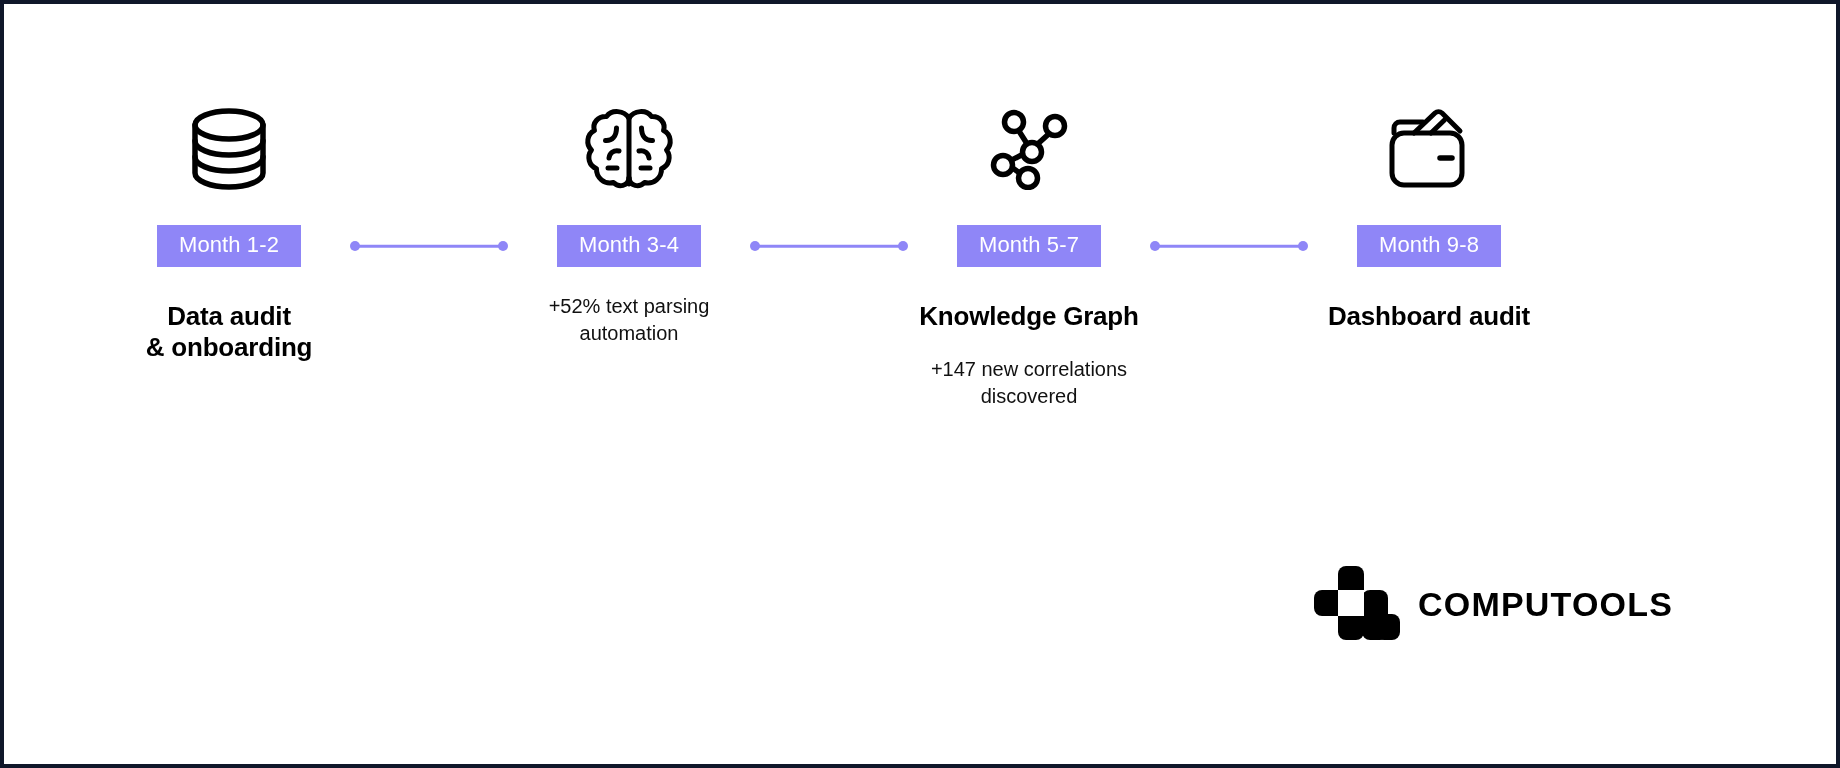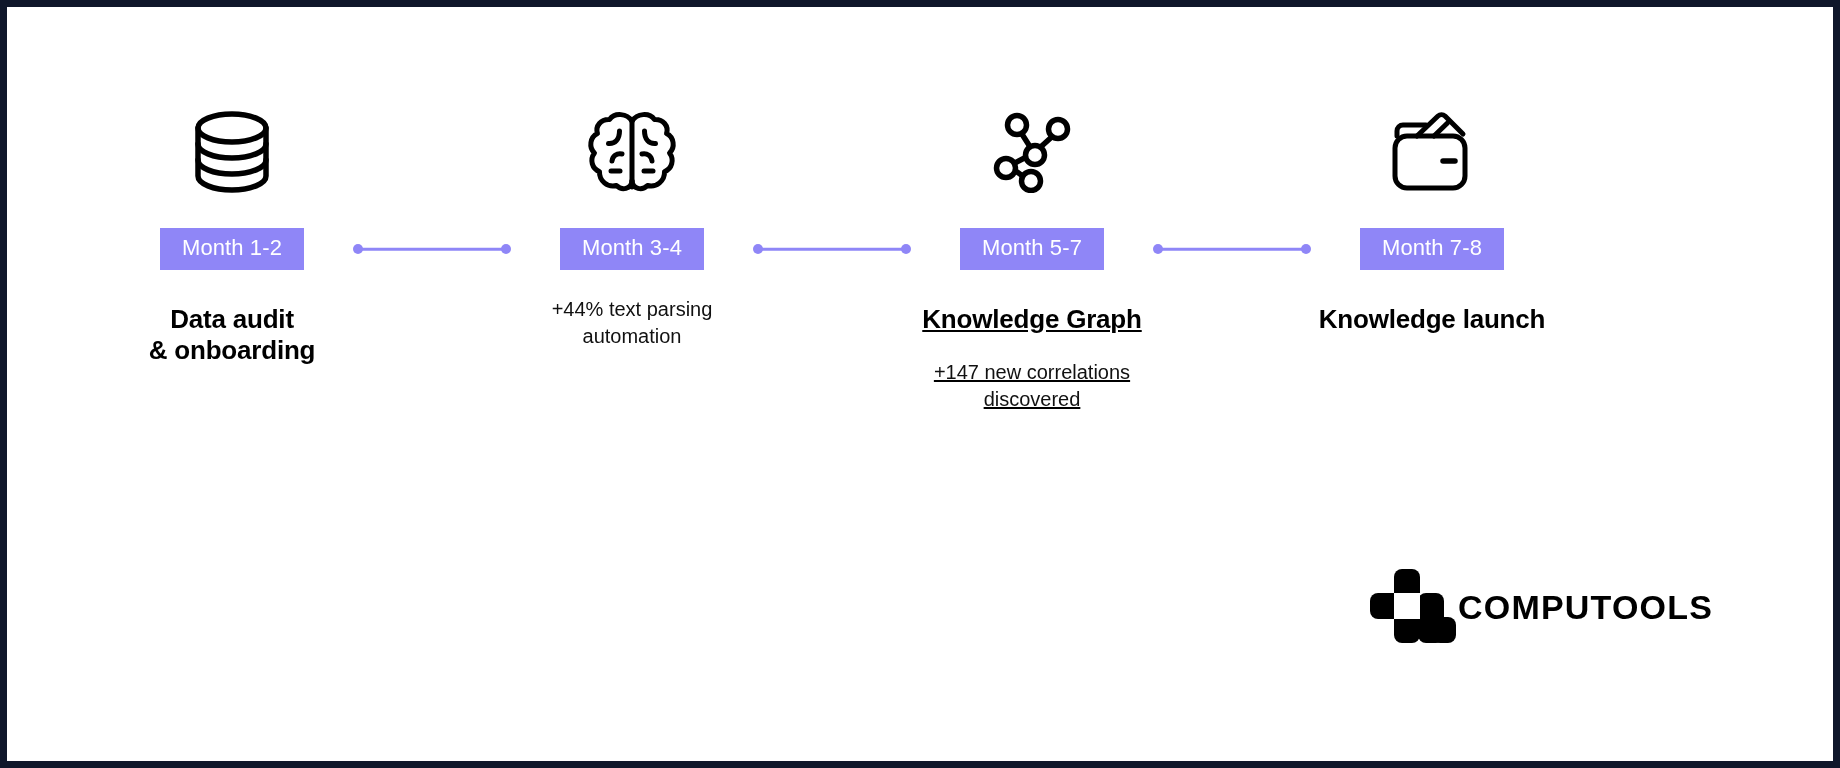--- a/index.html
+++ b/index.html
@@ -9,21 +9,21 @@
     background: #ffffff;
   }
   body {
     font-family: "Liberation Sans", sans-serif;
   }
   .canvas {
     position: relative;
     width: 1840px;
     height: 768px;
     background: #ffffff;
-    border: 7px solid #0f172a;
+    border: 4px solid #0f172a;
     box-sizing: border-box;
     overflow: hidden;
   }
 
   
   .timeline {
     position: absolute;
     left: 120px;
     top: 95px;
     width: 1600px;
@@ -123,31 +123,31 @@
     font-size: 20px;
     font-weight: 400;
     color: #111111;
     line-height: 1.35;
     white-space: pre-line;
   }
 
   
   .step:nth-child(1) .text-block { width: 240px; margin-left: -15px; }
   .step:nth-child(2) .text-block { width: 260px; margin-left: -25px; }
-  .step:nth-child(3) .text-block { width: 280px; margin-left: -35px; text-decoration: underline; }
+  .step:nth-child(3) .text-block { width: 280px; margin-left: -35px; }
   .step:nth-child(4) .text-block { width: 260px; margin-left: -25px; }
 
   
   .logo {
     position: absolute;
-    left: 1363px;
+    left: 1310px;
     top: 562px;
     display: flex;
     align-items: center;
-    gap: 0;
+    gap: 16px;
   }
   .logo-mark { display: block; }
   .logo-text {
     font-size: 34px;
     font-weight: 700;
     letter-spacing: 1.2px;
     color: #000000;
     line-height: 1;
   }
 </style>
@@ -205,21 +205,21 @@
           <span class="badge">Month 3-4</span>
         </div>
         <div class="connector">
           <span class="dot left"></span>
           <span class="line"></span>
           <span class="dot right"></span>
         </div>
       </div>
 
       <div class="text-block">
-        <div class="step-desc">+44% text parsing
+        <div class="step-desc">+52% text parsing
 automation</div>
       </div>
     </div>
 
     <div class="step">
       <div class="icon-wrap">
         <svg width="80" height="82" viewBox="0 0 80 82" fill="none" stroke="#000" stroke-width="5.5" stroke-linecap="round" stroke-linejoin="round">
           <line x1="28" y1="20" x2="42" y2="42"></line>
           <line x1="42" y1="42" x2="63" y2="23"></line>
           <line x1="42" y1="42" x2="17" y2="55"></line>
@@ -256,26 +256,26 @@
           <path d="M28 25 L49 5 C51 3.2 54 3.2 56 5 L74 23"></path>
           <path d="M45 25 L58.5 12"></path>
           <path d="M8 25 V20 C8 16.7 10.7 14 14 14 H37"></path>
           <rect x="6" y="25" width="70" height="52" rx="12"></rect>
           <line x1="54" y1="50" x2="66" y2="50" stroke-width="5.5"></line>
         </svg>
       </div>
 
       <div class="badge-row">
         <div class="badge-center">
-          <span class="badge">Month 7-8</span>
+          <span class="badge">Month 9-8</span>
         </div>
       </div>
 
       <div class="text-block">
-        <div class="step-title">Knowledge launch</div>
+        <div class="step-title">Dashboard audit</div>
       </div>
     </div>
 
   </div>
 
   <div class="logo">
     <svg class="logo-mark" width="88" height="76" viewBox="0 0 88 76">
       <g fill="#000000">
         <rect x="24" y="0" width="26" height="26" rx="8"></rect>
         <rect x="0" y="24" width="26" height="26" rx="8"></rect>

